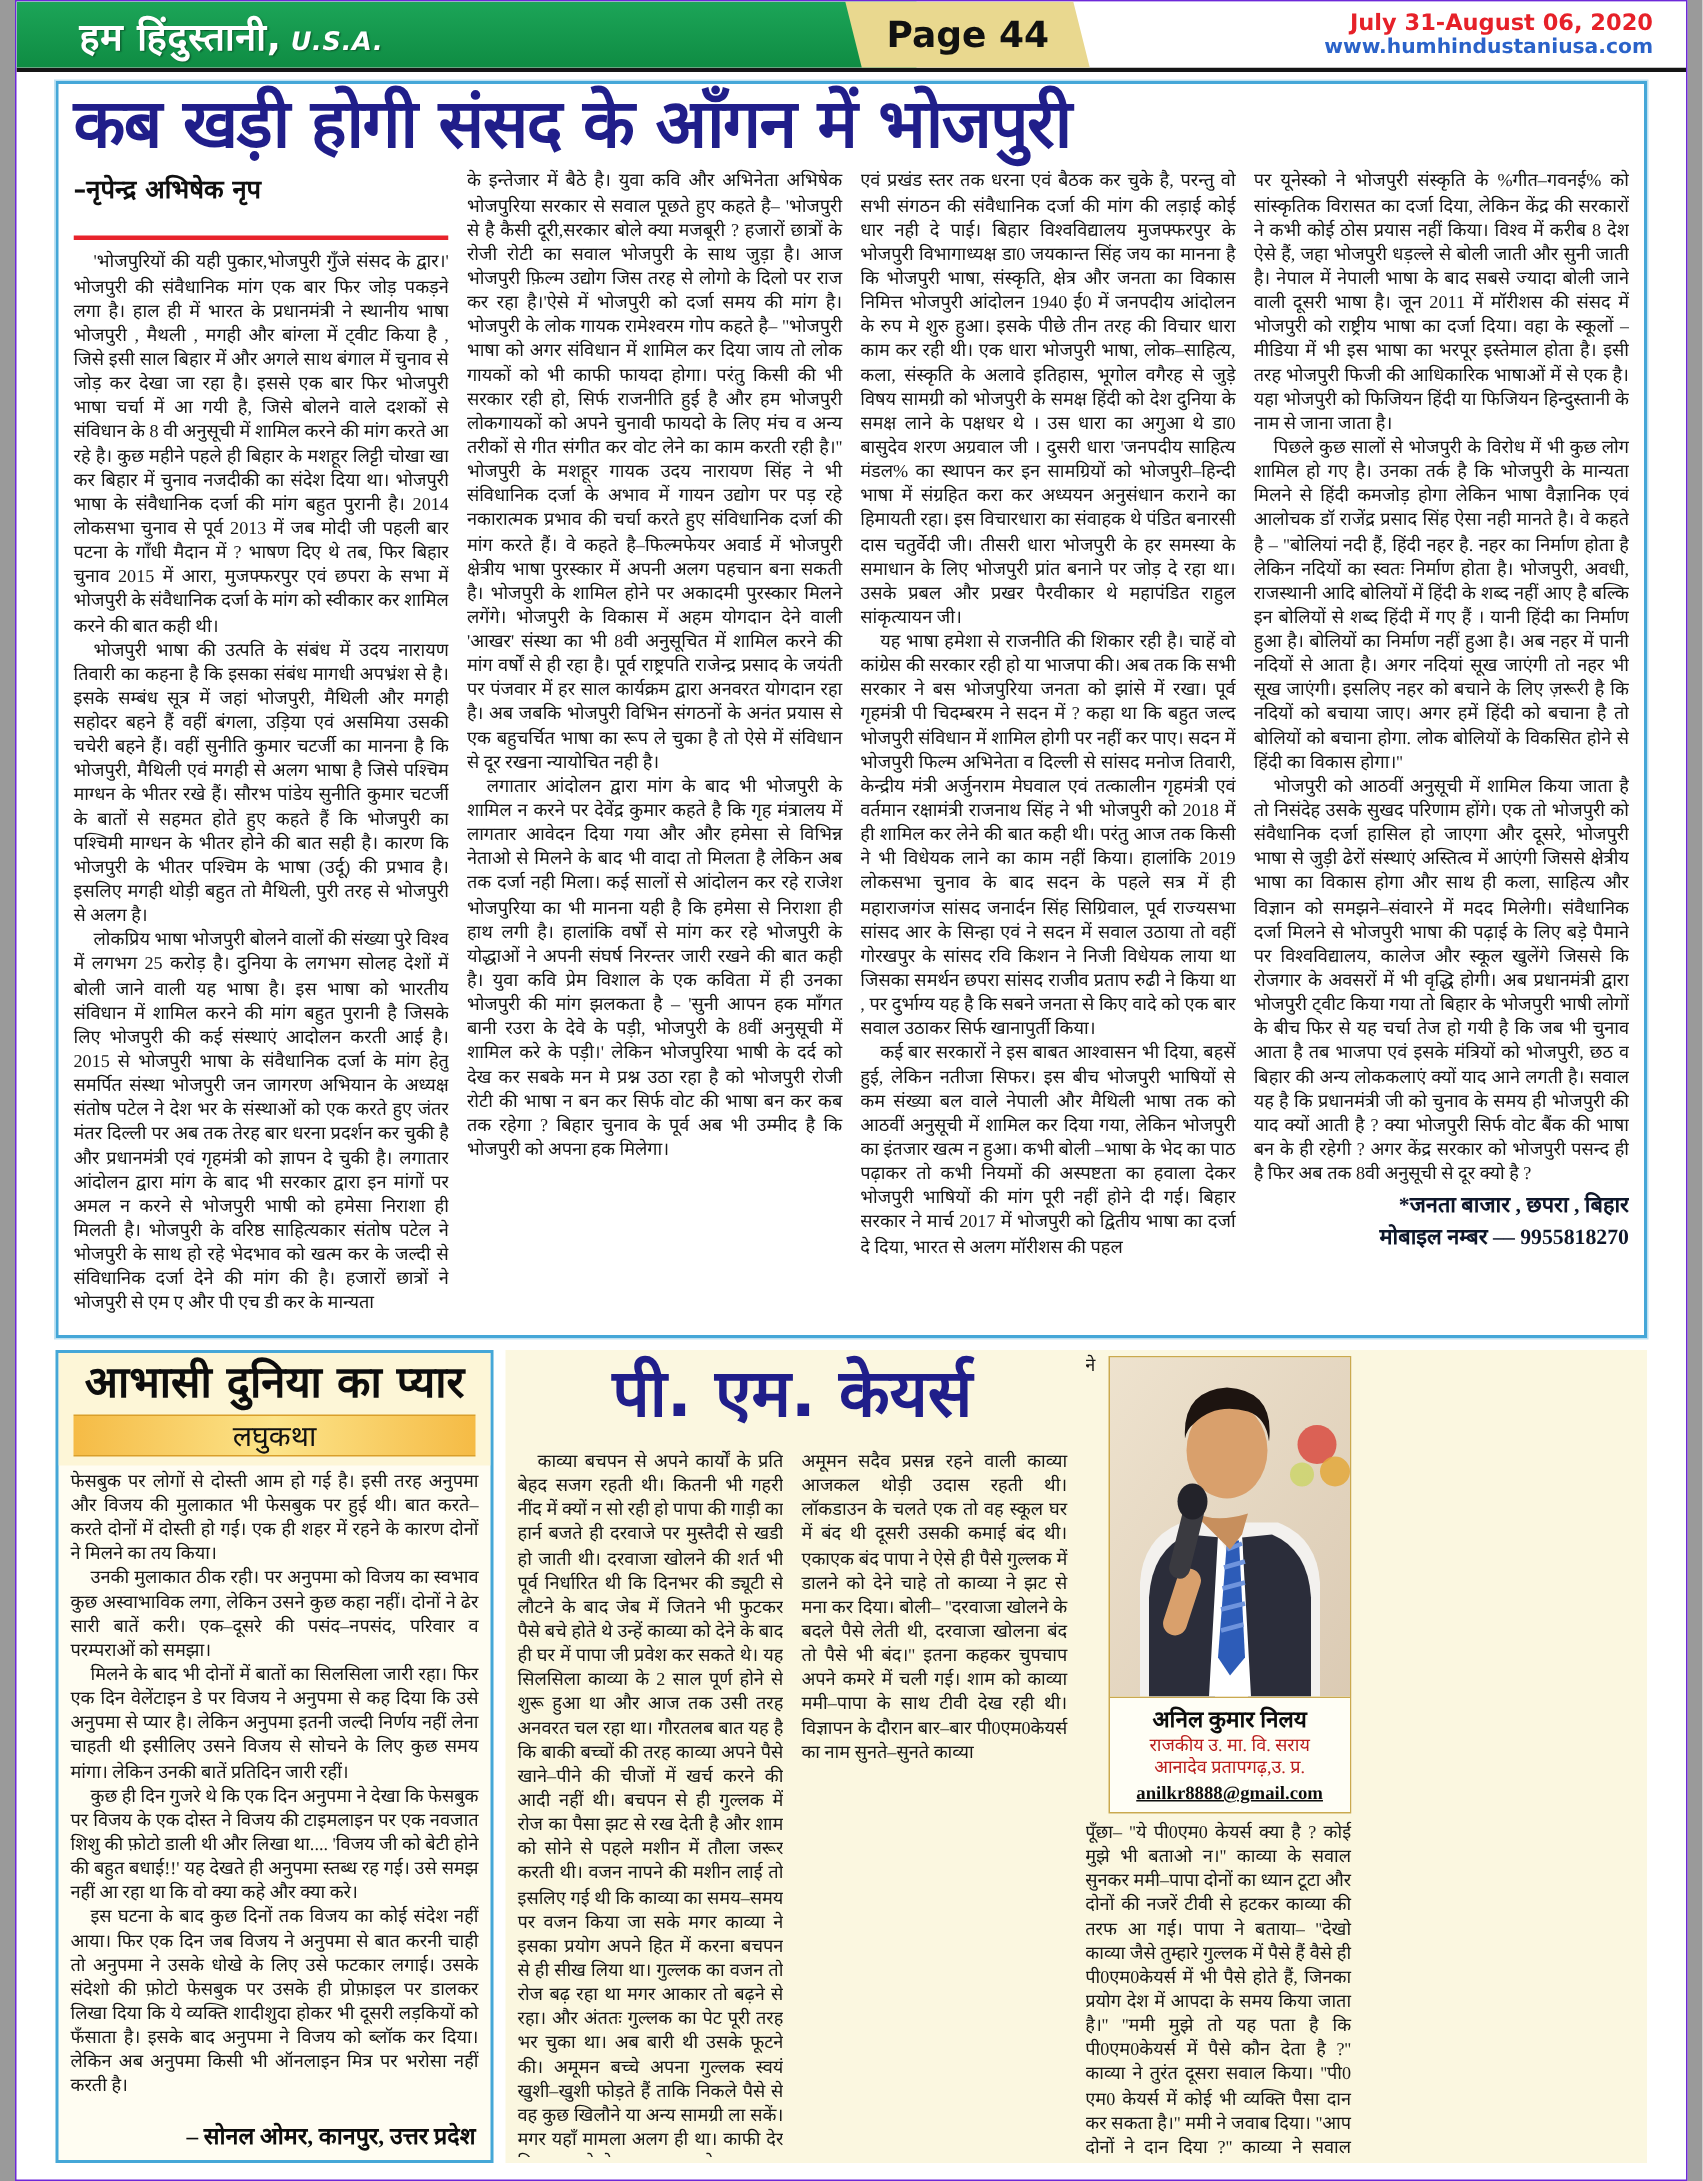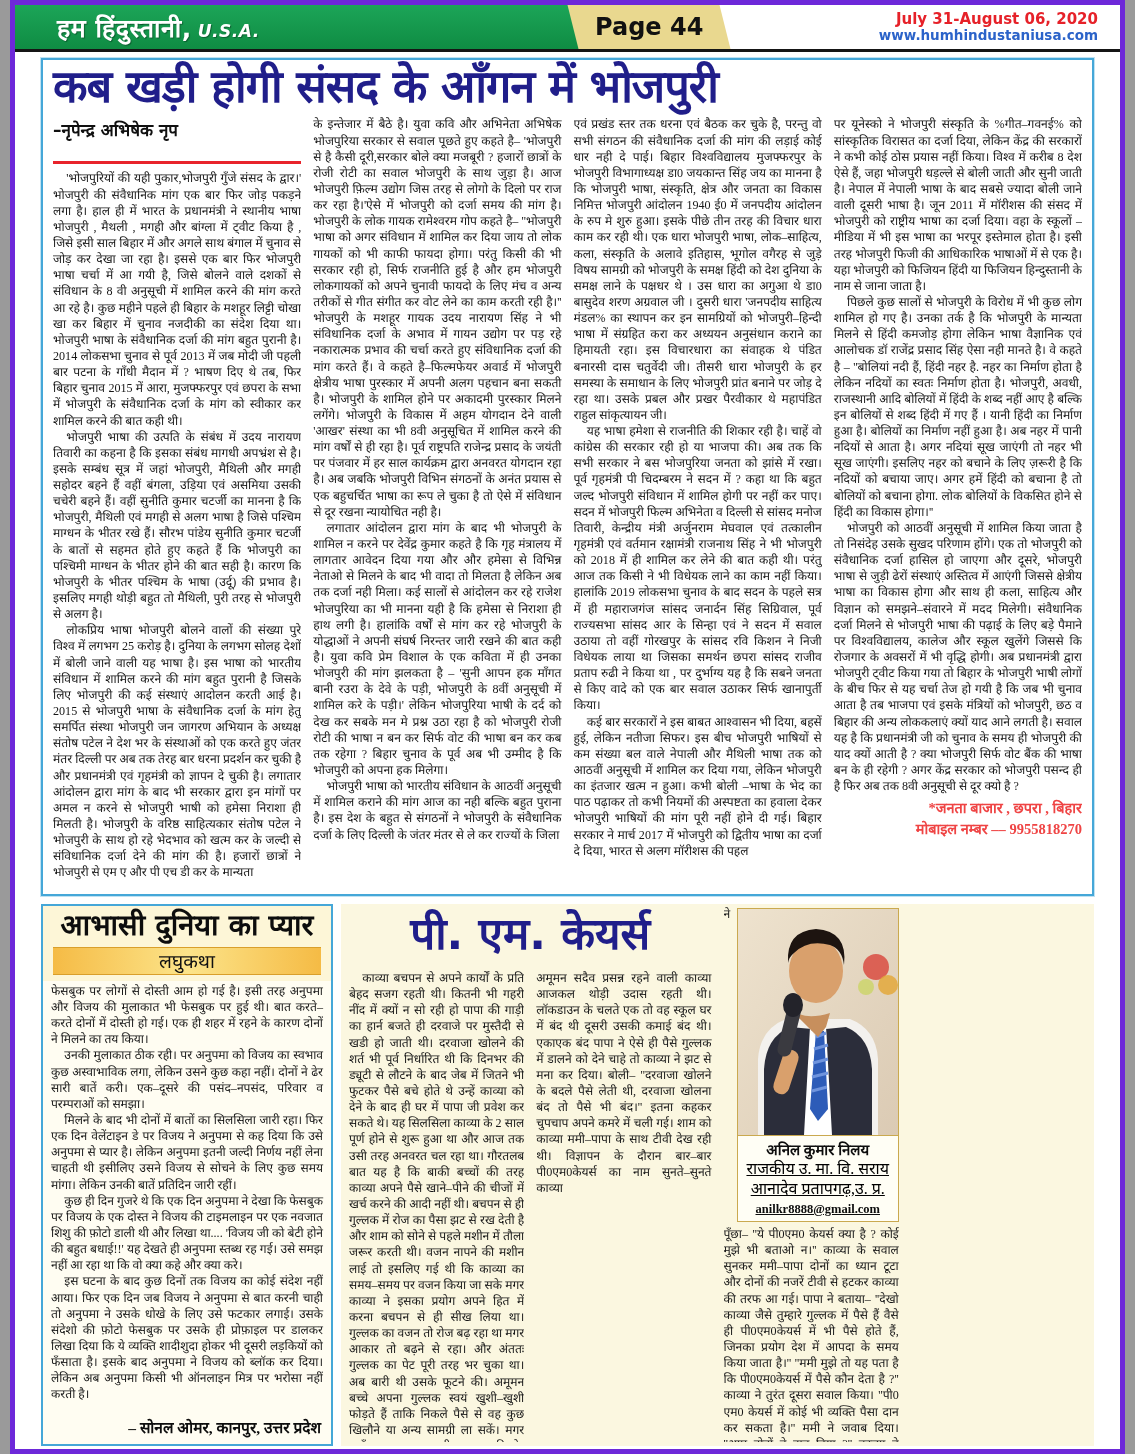--- a/index.html
+++ b/index.html
@@ -1,17 +1,17 @@
 <!DOCTYPE html>
 <html><head>
 <meta charset="utf-8">
 <style>
   * { margin:0; padding:0; box-sizing:border-box; }
   body { background:#9a9a9a; font-family:"Liberation Serif", serif; }
-  .page { width:1115px; height:1454px; background:#ffffff; border:5px solid #6d28d9;
+  .page { width:1115px; height:1454px; background:#ffffff; border:1px solid #6d28d9;
           position:relative; margin:0 auto; overflow:hidden; }
 
   
   .masthead { height:44px; display:flex; align-items:stretch; position:relative; background:#fff; }
   .mast-green { width:600px; background:linear-gradient(#1ca558,#0f8c43); display:flex; align-items:center;
                 padding-left:42px; }
   .mast-logo { color:#fff; font-family:"DejaVu Sans", sans-serif; font-weight:bold; font-size:25px;
                letter-spacing:.5px; white-space:nowrap; text-shadow:1px 1px 1px rgba(0,0,0,.35); }
   .mast-logo .usa { font-style:italic; font-size:17px; margin-left:6px; }
   .page-badge { position:absolute; left:558px; top:0; height:44px; width:152px; background:#e9d88f;
@@ -32,21 +32,21 @@
   .cols { display:grid; grid-template-columns:repeat(4,1fr); column-gap:12px; height:772px;
           overflow:hidden; margin-top:4px; }
   .col { overflow:hidden; }
   .byline { font-family:"DejaVu Sans", sans-serif; font-weight:bold; font-size:17px; color:#101010;
             padding:2px 0 20px 0; }
   .byline-rule { height:3px; background:#e8232b; margin-bottom:6px; }
   .col p, .pm-col p, .story-body p { font-size:12.1px; line-height:1.335; text-align:justify;
             color:#161616; text-indent:1.1em; }
   .cont p:first-child { text-indent:0; }
   .contact-sig { margin-top:4px; text-align:right; font-weight:bold; font-size:14.5px; line-height:1.4;
-                 color:#ef4444; }
+                 color:#0f172a; }
 
   
   .bottom-row { display:flex; gap:8px; margin:0 26px; height:542px; }
 
   
   .story-block { width:292px; border:2px solid #45a7d8; background:#fffdf2; overflow:hidden;
                  display:flex; flex-direction:column; }
   .story-head-area { background:#fdf6d7; padding:4px 4px 2px 4px; }
   .story-headline { text-align:center; font-family:"DejaVu Sans", sans-serif; font-weight:800;
                     font-size:29px; color:#0d0d0d; line-height:1.1; }
@@ -63,21 +63,21 @@
   .pm-headline { grid-column:1/3; grid-row:1; text-align:center; color:#201e8a;
                  font-family:"DejaVu Sans", sans-serif; font-weight:800; font-size:44px; line-height:1.25; }
   .pm-col { overflow:hidden; }
   .pm-col1 { grid-column:1; grid-row:2; }
   .pm-col2 { grid-column:2; grid-row:2; }
   .pm-col3 { grid-column:3; grid-row:1/3; }
   .photo-box { float:right; width:162px; margin:2px 0 4px 6px; border:1px solid #caa94f; background:#fffef5; }
   .photo-box svg { display:block; width:100%; height:226px; }
   .photo-caption { border-top:1px solid #caa94f; text-align:center; padding:3px 2px 4px 2px; }
   .cap-name { font-weight:bold; font-size:15px; color:#0d0d0d; }
-  .cap-line { font-size:16px; color:#000000; line-height:1.25;text-decoration:underline; }
+  .cap-line { font-size:12px; color:#b91c1c; line-height:1.25; }
   .cap-email { font-weight:bold; font-size:12.5px; font-family:Liberation Serif, serif; color:#0d0d0d; }
 </style>
 </head>
 <body>
 
 <div class="page">
 
   <div class="masthead">
     <div class="mast-green">
       <div class="mast-logo">
@@ -103,21 +103,20 @@
         <div>
             <p>'भोजपुरियों की यही पुकार,भोजपुरी गुँजे संसद के द्वार।' भोजपुरी की संवैधानिक मांग एक बार फिर जोड़ पकड़ने लगा है। हाल ही में भारत के प्रधानमंत्री ने स्थानीय भाषा भोजपुरी , मैथली , मगही और बांग्ला में ट्वीट किया है , जिसे इसी साल बिहार में और अगले साथ बंगाल में चुनाव से जोड़ कर देखा जा रहा है। इससे एक बार फिर भोजपुरी भाषा चर्चा में आ गयी है, जिसे बोलने वाले दशकों से संविधान के 8 वी अनुसूची में शामिल करने की मांग करते आ रहे है। कुछ महीने पहले ही बिहार के मशहूर लिट्टी चोखा खा कर बिहार में चुनाव नजदीकी का संदेश दिया था। भोजपुरी भाषा के संवैधानिक दर्जा की मांग बहुत पुरानी है। 2014 लोकसभा चुनाव से पूर्व 2013 में जब मोदी जी पहली बार पटना के गाँधी मैदान में ? भाषण दिए थे तब, फिर बिहार चुनाव 2015 में आरा, मुजफ्फरपुर एवं छपरा के सभा में भोजपुरी के संवैधानिक दर्जा के मांग को स्वीकार कर शामिल करने की बात कही थी।</p>
             <p>भोजपुरी भाषा की उत्पति के संबंध में उदय नारायण तिवारी का कहना है कि इसका संबंध मागधी अपभ्रंश से है। इसके सम्बंध सूत्र में जहां भोजपुरी, मैथिली और मगही सहोदर बहने हैं वहीं बंगला, उड़िया एवं असमिया उसकी चचेरी बहने हैं। वहीं सुनीति कुमार चटर्जी का मानना है कि भोजपुरी, मैथिली एवं मगही से अलग भाषा है जिसे पश्चिम माग्धन के भीतर रखे हैं। सौरभ पांडेय सुनीति कुमार चटर्जी के बातों से सहमत होते हुए कहते हैं कि भोजपुरी का पश्चिमी माग्धन के भीतर होने की बात सही है। कारण कि भोजपुरी के भीतर पश्चिम के भाषा (उर्दू) की प्रभाव है। इसलिए मगही थोड़ी बहुत तो मैथिली, पुरी तरह से भोजपुरी से अलग है।</p>
             <p>लोकप्रिय भाषा भोजपुरी बोलने वालों की संख्या पुरे विश्व में लगभग 25 करोड़ है। दुनिया के लगभग सोलह देशों में बोली जाने वाली यह भाषा है। इस भाषा को भारतीय संविधान में शामिल करने की मांग बहुत पुरानी है जिसके लिए भोजपुरी की कई संस्थाएं आदोलन करती आई है। 2015 से भोजपुरी भाषा के संवैधानिक दर्जा के मांग हेतु समर्पित संस्था भोजपुरी जन जागरण अभियान के अध्यक्ष संतोष पटेल ने देश भर के संस्थाओं को एक करते हुए जंतर मंतर दिल्ली पर अब तक तेरह बार धरना प्रदर्शन कर चुकी है और प्रधानमंत्री एवं गृहमंत्री को ज्ञापन दे चुकी है। लगातार आंदोलन द्वारा मांग के बाद भी सरकार द्वारा इन मांगों पर अमल न करने से भोजपुरी भाषी को हमेसा निराशा ही मिलती है। भोजपुरी के वरिष्ठ साहित्यकार संतोष पटेल ने भोजपुरी के साथ हो रहे भेदभाव को खत्म कर के जल्दी से संविधानिक दर्जा देने की मांग की है। हजारों छात्रों ने भोजपुरी से एम ए और पी एच डी कर के मान्यता</p>
           </div>
       </div>
       <div class="col cont">
         <div>
             <p>के इन्तेजार में बैठे है। युवा कवि और अभिनेता अभिषेक भोजपुरिया सरकार से सवाल पूछते हुए कहते है– 'भोजपुरी से है कैसी दूरी,सरकार बोले क्या मजबूरी ? हजारों छात्रों के रोजी रोटी का सवाल भोजपुरी के साथ जुड़ा है। आज भोजपुरी फ़िल्म उद्योग जिस तरह से लोगो के दिलो पर राज कर रहा है।'ऐसे में भोजपुरी को दर्जा समय की मांग है। भोजपुरी के लोक गायक रामेश्वरम गोप कहते है– ''भोजपुरी भाषा को अगर संविधान में शामिल कर दिया जाय तो लोक गायकों को भी काफी फायदा होगा। परंतु किसी की भी सरकार रही हो, सिर्फ राजनीति हुई है और हम भोजपुरी लोकगायकों को अपने चुनावी फायदो के लिए मंच व अन्य तरीकों से गीत संगीत कर वोट लेने का काम करती रही है।'' भोजपुरी के मशहूर गायक उदय नारायण सिंह ने भी संविधानिक दर्जा के अभाव में गायन उद्योग पर पड़ रहे नकारात्मक प्रभाव की चर्चा करते हुए संविधानिक दर्जा की मांग करते हैं। वे कहते है–फिल्मफेयर अवार्ड में भोजपुरी क्षेत्रीय भाषा पुरस्कार में अपनी अलग पहचान बना सकती है। भोजपुरी के शामिल होने पर अकादमी पुरस्कार मिलने लगेंगे। भोजपुरी के विकास में अहम योगदान देने वाली 'आखर' संस्था का भी 8वी अनुसूचित में शामिल करने की मांग वर्षों से ही रहा है। पूर्व राष्ट्रपति राजेन्द्र प्रसाद के जयंती पर पंजवार में हर साल कार्यक्रम द्वारा अनवरत योगदान रहा है। अब जबकि भोजपुरी विभिन संगठनों के अनंत प्रयास से एक बहुचर्चित भाषा का रूप ले चुका है तो ऐसे में संविधान से दूर रखना न्यायोचित नही है।</p>
             <p>लगातार आंदोलन द्वारा मांग के बाद भी भोजपुरी के शामिल न करने पर देवेंद्र कुमार कहते है कि गृह मंत्रालय में लागतार आवेदन दिया गया और और हमेसा से विभिन्न नेताओ से मिलने के बाद भी वादा तो मिलता है लेकिन अब तक दर्जा नही मिला। कई सालों से आंदोलन कर रहे राजेश भोजपुरिया का भी मानना यही है कि हमेसा से निराशा ही हाथ लगी है। हालांकि वर्षों से मांग कर रहे भोजपुरी के योद्धाओं ने अपनी संघर्ष निरन्तर जारी रखने की बात कही है। युवा कवि प्रेम विशाल के एक कविता में ही उनका भोजपुरी की मांग झलकता है – 'सुनी आपन हक माँगत बानी रउरा के देवे के पड़ी, भोजपुरी के 8वीं अनुसूची में शामिल करे के पड़ी।' लेकिन भोजपुरिया भाषी के दर्द को देख कर सबके मन मे प्रश्न उठा रहा है को भोजपुरी रोजी रोटी की भाषा न बन कर सिर्फ वोट की भाषा बन कर कब तक रहेगा ? बिहार चुनाव के पूर्व अब भी उम्मीद है कि भोजपुरी को अपना हक मिलेगा।</p>
-            <p>भोजपुरी भाषा को भारतीय संविधान के आठवीं अनुसूची में शामिल कराने की मांग आज का नही बल्कि बहुत पुराना है। इस देश के बहुत से संगठनों ने भोजपुरी के संवैधानिक दर्जा के लिए दिल्ली के जंतर मंतर से ले कर राज्यों के जिला</p>
           </div>
       </div>
       <div class="col cont">
         <div>
             <p>एवं प्रखंड स्तर तक धरना एवं बैठक कर चुके है, परन्तु वो सभी संगठन की संवैधानिक दर्जा की मांग की लड़ाई कोई धार नही दे पाई। बिहार विश्वविद्यालय मुजफ्फरपुर के भोजपुरी विभागाध्यक्ष डा0 जयकान्त सिंह जय का मानना है कि भोजपुरी भाषा, संस्कृति, क्षेत्र और जनता का विकास निमित्त भोजपुरी आंदोलन 1940 ई0 में जनपदीय आंदोलन के रुप मे शुरु हुआ। इसके पीछे तीन तरह की विचार धारा काम कर रही थी। एक धारा भोजपुरी भाषा, लोक–साहित्य, कला, संस्कृति के अलावे इतिहास, भूगोल वगैरह से जुड़े विषय सामग्री को भोजपुरी के समक्ष हिंदी को देश दुनिया के समक्ष लाने के पक्षधर थे । उस धारा का अगुआ थे डा0 बासुदेव शरण अग्रवाल जी । दुसरी धारा 'जनपदीय साहित्य मंडल% का स्थापन कर इन सामग्रियों को भोजपुरी–हिन्दी भाषा में संग्रहित करा कर अध्ययन अनुसंधान कराने का हिमायती रहा। इस विचारधारा का संवाहक थे पंडित बनारसी दास चतुर्वेदी जी। तीसरी धारा भोजपुरी के हर समस्या के समाधान के लिए भोजपुरी प्रांत बनाने पर जोड़ दे रहा था। उसके प्रबल और प्रखर पैरवीकार थे महापंडित राहुल सांकृत्यायन जी।</p>
             <p>यह भाषा हमेशा से राजनीति की शिकार रही है। चाहें वो कांग्रेस की सरकार रही हो या भाजपा की। अब तक कि सभी सरकार ने बस भोजपुरिया जनता को झांसे में रखा। पूर्व गृहमंत्री पी चिदम्बरम ने सदन में ? कहा था कि बहुत जल्द भोजपुरी संविधान में शामिल होगी पर नहीं कर पाए। सदन में भोजपुरी फिल्म अभिनेता व दिल्ली से सांसद मनोज तिवारी, केन्द्रीय मंत्री अर्जुनराम मेघवाल एवं तत्कालीन गृहमंत्री एवं वर्तमान रक्षामंत्री राजनाथ सिंह ने भी भोजपुरी को 2018 में ही शामिल कर लेने की बात कही थी। परंतु आज तक किसी ने भी विधेयक लाने का काम नहीं किया। हालांकि 2019 लोकसभा चुनाव के बाद सदन के पहले सत्र में ही महाराजगंज सांसद जनार्दन सिंह सिग्रिवाल, पूर्व राज्यसभा सांसद आर के सिन्हा एवं ने सदन में सवाल उठाया तो वहीं गोरखपुर के सांसद रवि किशन ने निजी विधेयक लाया था जिसका समर्थन छपरा सांसद राजीव प्रताप रुढी ने किया था , पर दुर्भाग्य यह है कि सबने जनता से किए वादे को एक बार सवाल उठाकर सिर्फ खानापुर्ती किया।</p>
             <p>कई बार सरकारों ने इस बाबत आश्वासन भी दिया, बहसें हुई, लेकिन नतीजा सिफर। इस बीच भोजपुरी भाषियों से कम संख्या बल वाले नेपाली और मैथिली भाषा तक को आठवीं अनुसूची में शामिल कर दिया गया, लेकिन भोजपुरी का इंतजार खत्म न हुआ। कभी बोली –भाषा के भेद का पाठ पढ़ाकर तो कभी नियमों की अस्पष्टता का हवाला देकर भोजपुरी भाषियों की मांग पूरी नहीं होने दी गई। बिहार सरकार ने मार्च 2017 में भोजपुरी को द्वितीय भाषा का दर्जा दे दिया, भारत से अलग मॉरीशस की पहल</p>
           </div>
       </div>
       <div class="col cont">

